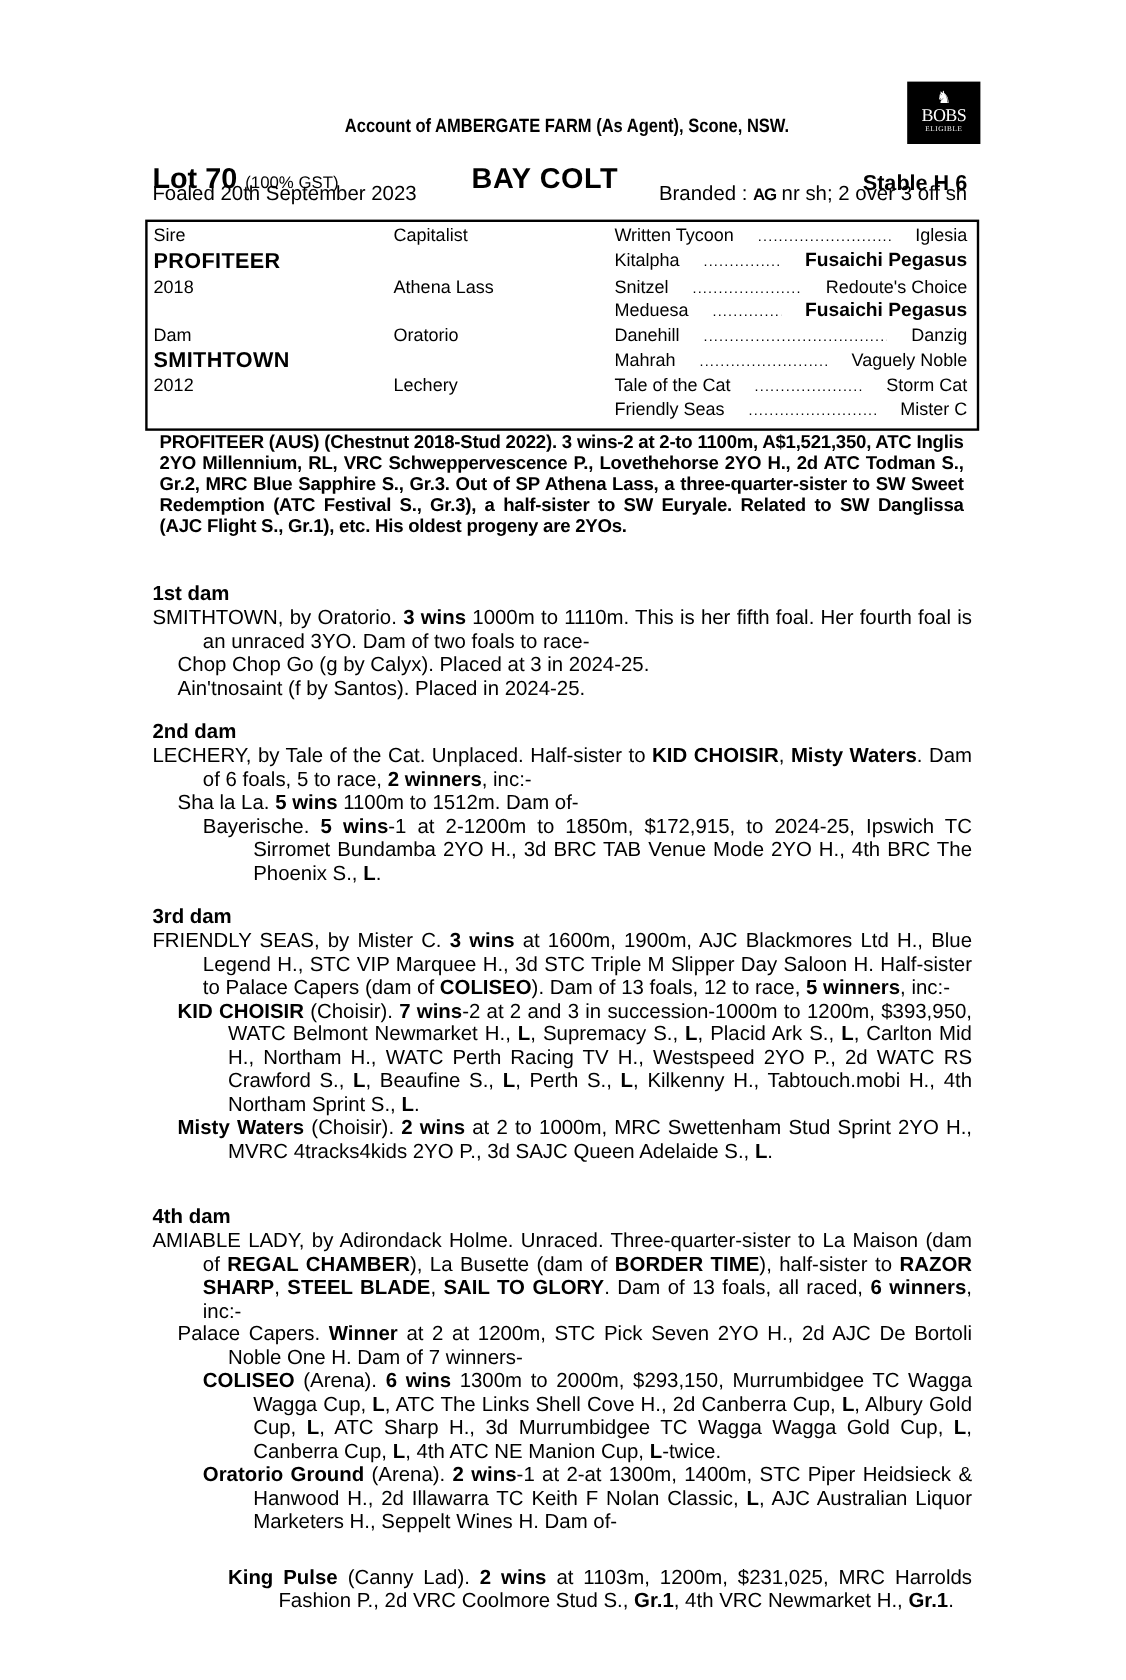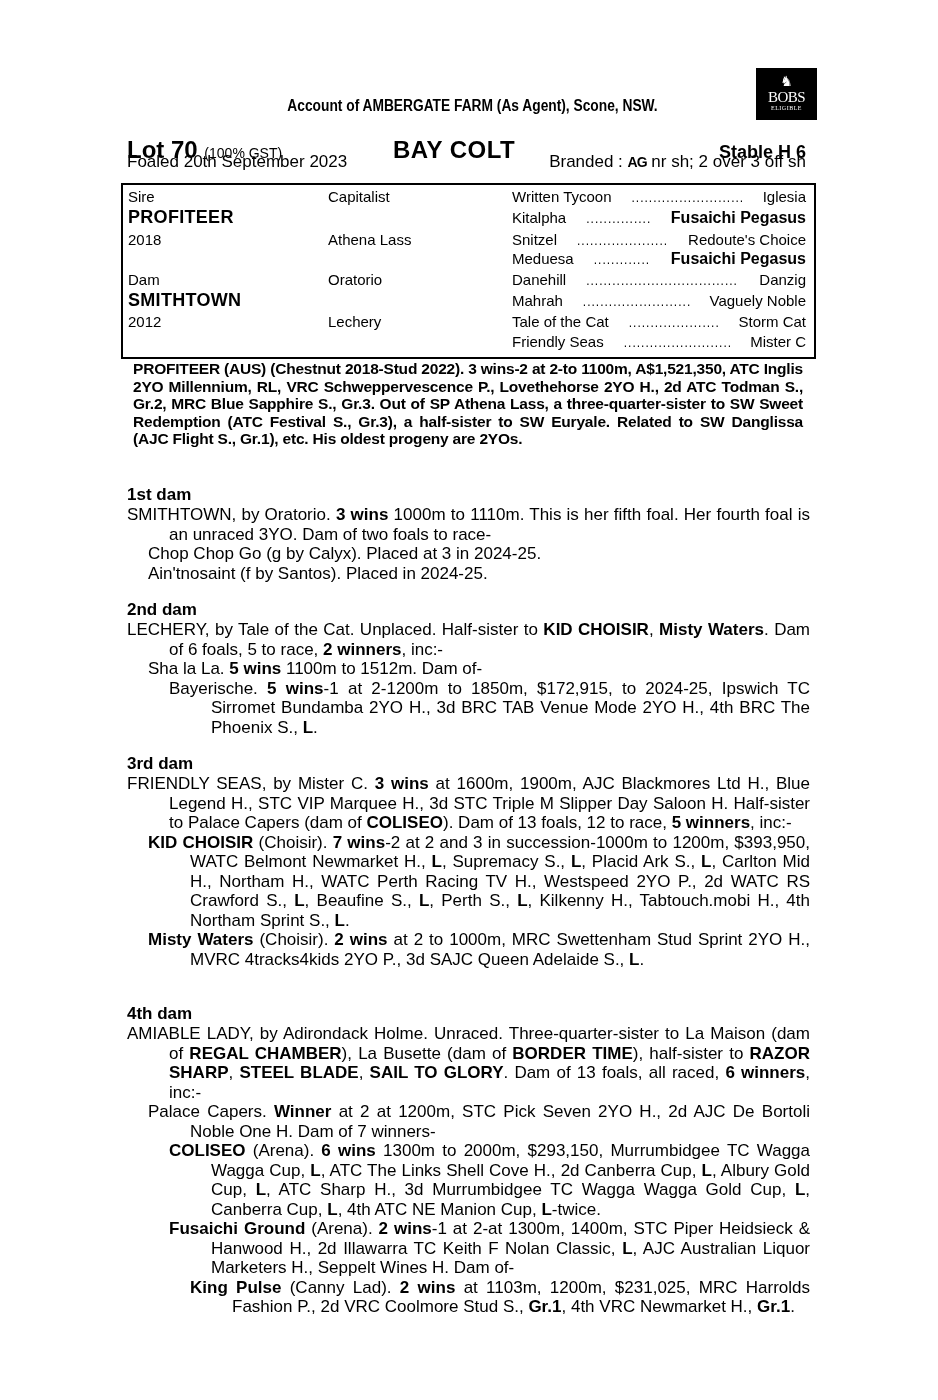--- a/index.html
+++ b/index.html
@@ -28,21 +28,21 @@
   .dotrow .dots { flex: 1 1 auto; overflow: hidden; white-space: nowrap; letter-spacing: 1px; color: #000; font-size: 12px; }
   .dotrow .r { flex: 0 0 auto; }
   .dotrow .r.b { font-weight: bold; font-size: 16px; }
   .summary { position: absolute; top: 360px; left: 6px; width: 670px; font-weight: bold; font-size: 15.5px; line-height: 17.5px; text-align: justify; letter-spacing: -0.2px; }
   .section { position: absolute; left: 0; width: 683px; font-size: 17px; line-height: 19.5px; }
   .section h3 { margin: 0; font-size: 17px; font-weight: bold; line-height: 20px; }
   .p { text-align: justify; }
   .i0 { padding-left: 42px; text-indent: -42px; }
   .i1 { padding-left: 63px; text-indent: -42px; }
   .i2 { padding-left: 84px; text-indent: -42px; }
-  .i3 { padding-left: 105px; text-indent: -42px; }
+  .i3 { padding-left: 105px; text-indent: -42px; margin-top: 27px; }
   b { font-weight: bold; }
 </style>
 </head>
 <body>
 
 <div class="logo">
   <div class="horse">♞</div>
   <div class="bobs">BOBS</div>
   <div class="elig">ELIGIBLE</div>
 </div>
@@ -151,17 +151,17 @@
         <div class="p i1"><b>Misty Waters</b> (Choisir). <b>2 wins</b> at 2 to 1000m, MRC Swettenham Stud Sprint 2YO H., MVRC 4tracks4kids 2YO P., 3d SAJC Queen Adelaide S., <b>L</b>.</div>
       </div>
   </div>
 
   <div class="section" style="top:1004px">
     <h3>4th dam</h3>
     <div>
         <div class="p i0">AMIABLE LADY, by Adirondack Holme. Unraced. Three-quarter-sister to La Maison (dam of <b>REGAL CHAMBER</b>), La Busette (dam of <b>BORDER TIME</b>), half-sister to <b>RAZOR SHARP</b>, <b>STEEL BLADE</b>, <b>SAIL TO GLORY</b>. Dam of 13 foals, all raced, <b>6 winners</b>, inc:-</div>
         <div class="p i1">Palace Capers. <b>Winner</b> at 2 at 1200m, STC Pick Seven 2YO H., 2d AJC De Bortoli Noble One H. Dam of 7 winners-</div>
         <div class="p i2"><b>COLISEO</b> (Arena). <b>6 wins</b> 1300m to 2000m, $293,150, Murrumbidgee TC Wagga Wagga Cup, <b>L</b>, ATC The Links Shell Cove H., 2d Canberra Cup, <b>L</b>, Albury Gold Cup, <b>L</b>, ATC Sharp H., 3d Murrumbidgee TC Wagga Wagga Gold Cup, <b>L</b>, Canberra Cup, <b>L</b>, 4th ATC NE Manion Cup, <b>L</b>-twice.</div>
-        <div class="p i2"><b>Fusaichi Ground</b> (Arena). <b>2 wins</b>-1 at 2-at 1300m, 1400m, STC Piper Heidsieck &amp; Hanwood H., 2d Illawarra TC Keith F Nolan Classic, <b>L</b>, AJC Australian Liquor Marketers H., Seppelt Wines H. Dam of-</div>
+        <div class="p i2"><b>Oratorio Ground</b> (Arena). <b>2 wins</b>-1 at 2-at 1300m, 1400m, STC Piper Heidsieck &amp; Hanwood H., 2d Illawarra TC Keith F Nolan Classic, <b>L</b>, AJC Australian Liquor Marketers H., Seppelt Wines H. Dam of-</div>
         <div class="p i3"><b>King Pulse</b> (Canny Lad). <b>2 wins</b> at 1103m, 1200m, $231,025, MRC Harrolds Fashion P., 2d VRC Coolmore Stud S., <b>Gr.1</b>, 4th VRC Newmarket H., <b>Gr.1</b>.</div>
       </div>
   </div>
 </div>
 
 </body></html>

